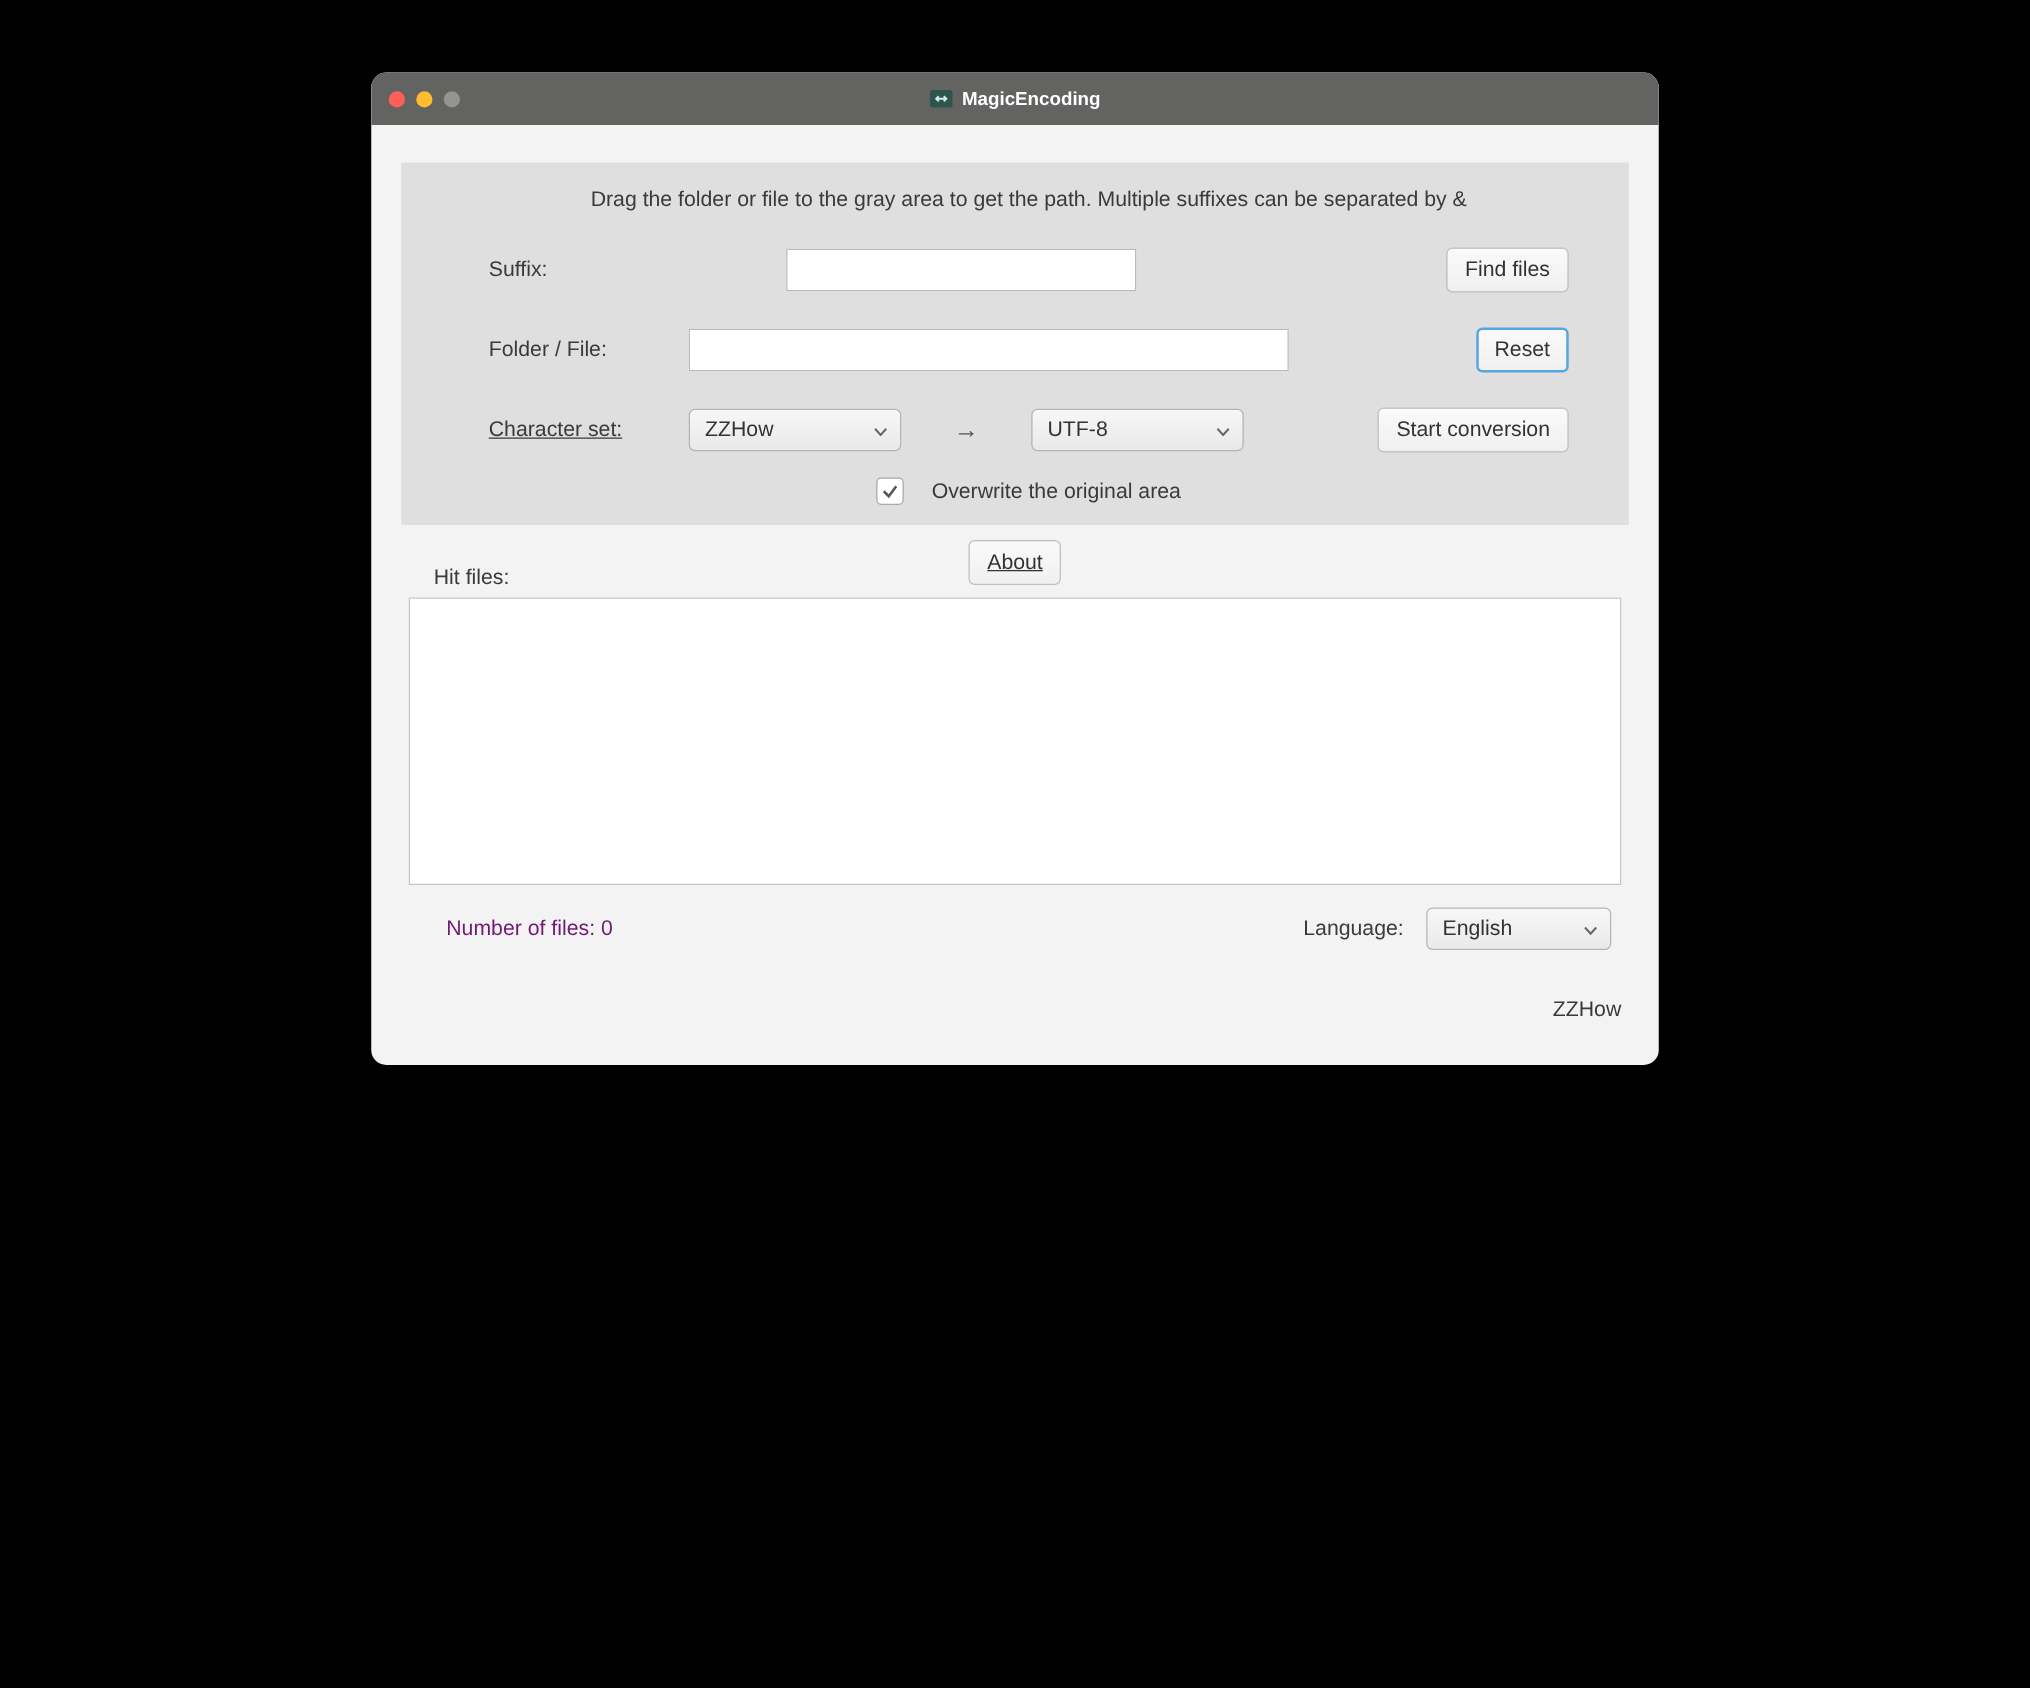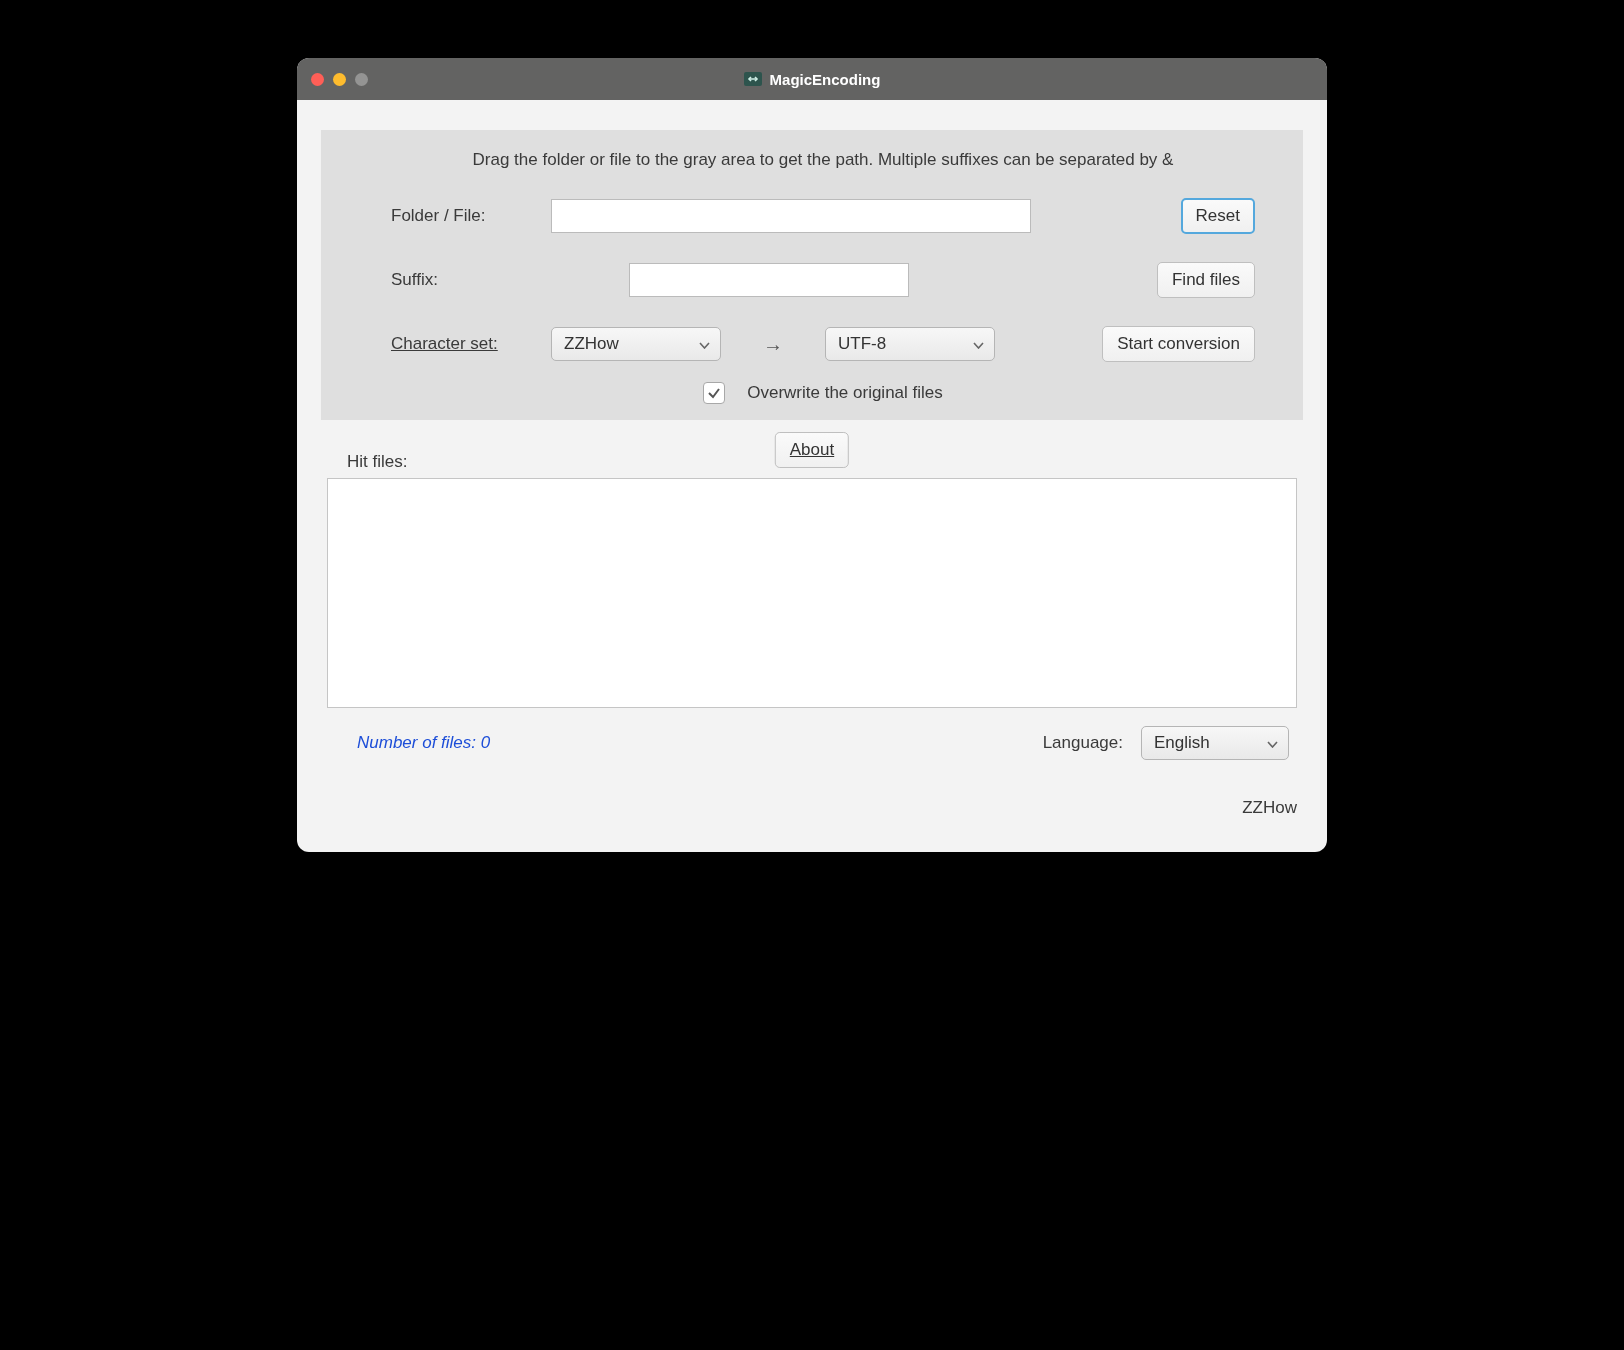--- a/index.html
+++ b/index.html
@@ -157,21 +157,21 @@
       height: 230px;
       background: #fff;
       border: 1px solid #c5c5c5;
       margin-top: 6px;
     }
     .bottom-row {
       display: flex; align-items: center;
       padding: 18px 8px 0 30px;
     }
     .count-label {
-      font-size: 17px; color: #1d4ed8; font-style: italic;
+      font-size: 17px; color: #701a75;
     }
     .lang-label {
       font-size: 17px; color: #3a3a3a;
       margin-right: 18px;
     }
     .footer {
       text-align: right;
       font-size: 17px;
       color: #3a3a3a;
       padding: 38px 0 10px 0;
@@ -198,32 +198,32 @@
       <span class="title-text">MagicEncoding</span>
     </div>
   </div>
 
   <div class="content">
 
     <div class="gray-panel">
       <div class="instruction">Drag the folder or file to the gray area to get the path. Multiple suffixes can be separated by &amp;</div>
 
       <div class="row">
+        <div class="row-label">Suffix:</div>
+        <div class="suffix-wrap">
+          <input class="text-input suffix-input" type="text" value="" style="">
+        </div>
+        <button class="btn">Find files</button>
+      </div>
+
+      <div class="row">
         <div class="row-label">Folder / File:</div>
         <input class="text-input folder-input" type="text" value="" style="">
         <div class="spacer"></div>
         <button class="btn focus">Reset</button>
-      </div>
-
-      <div class="row">
-        <div class="row-label">Suffix:</div>
-        <div class="suffix-wrap">
-          <input class="text-input suffix-input" type="text" value="" style="">
-        </div>
-        <button class="btn">Find files</button>
       </div>
 
       <div class="row charset-row">
         <div class="row-label">Character set:</div>
         <div class="select charset">
           <span>ZZHow</span>
           <span class="caret">
             <svg width="11" height="7" viewBox="0 0 11 7">
                 <polyline points="1,1 5.5,6 10,1" fill="none" stroke="#666" stroke-width="1.6"></polyline>
               </svg>
@@ -241,21 +241,21 @@
         <div class="spacer"></div>
         <button class="btn">Start conversion</button>
       </div>
 
       <div class="overwrite-row">
         <div class="checkbox">
           <svg width="14" height="14" viewBox="0 0 14 14">
             <polyline points="2,7 6,11 12,3" fill="none" stroke="#555" stroke-width="2"></polyline>
           </svg>
         </div>
-        <span style="font-size:17px;color:#3a3a3a;">Overwrite the original files</span>
+        <span style="font-size:17px;color:#3a3a3a;">Overwrite the original area</span>
       </div>
     </div>
 
     <div class="below-panel">
       <div class="about-row">
         <button class="btn about-btn">About</button>
         <div class="hit-label">Hit files:</div>
       </div>
       <div class="file-list"></div>
 

